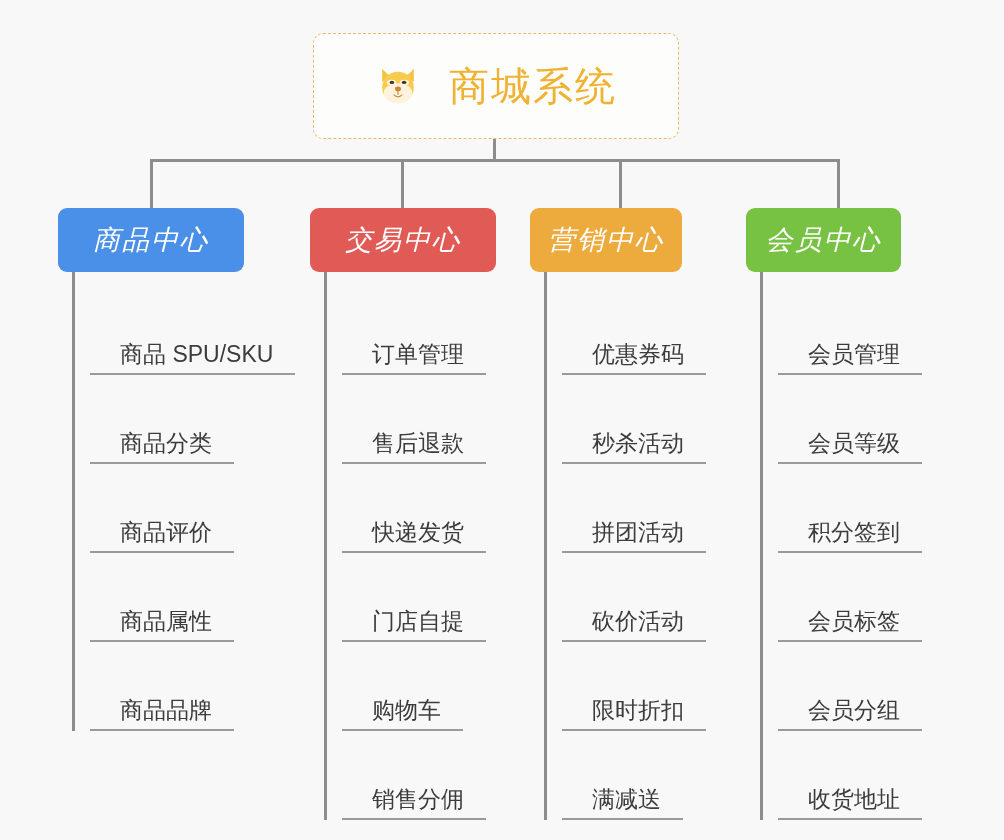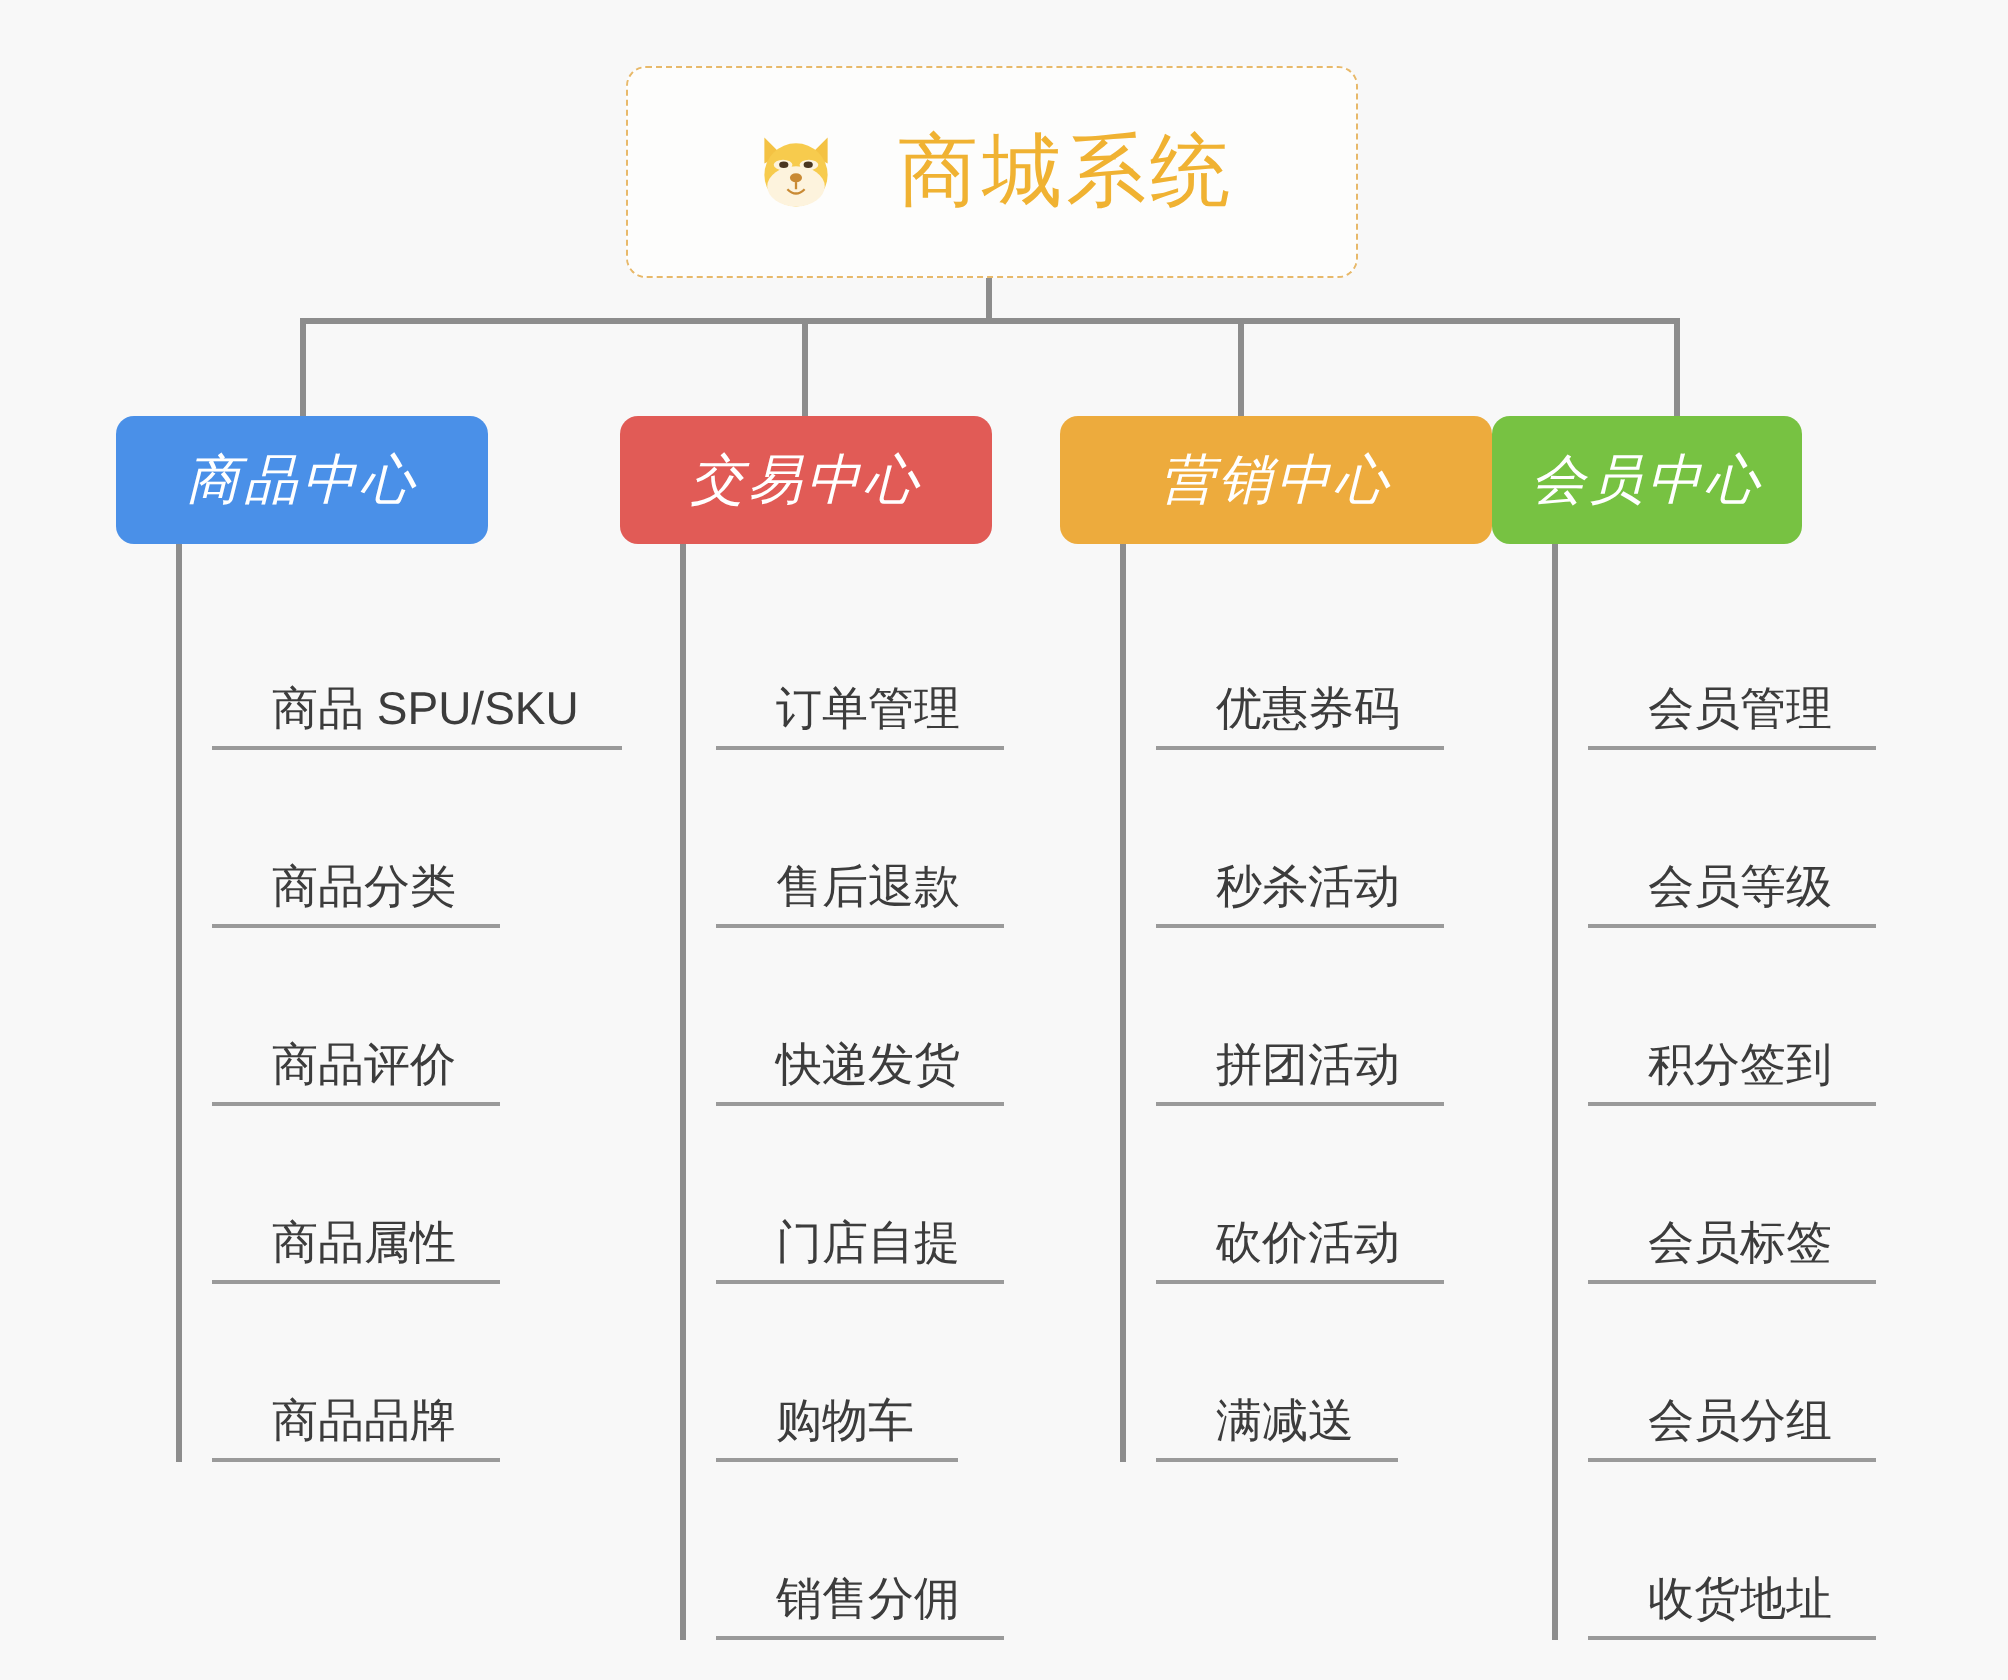--- a/index.html
+++ b/index.html
@@ -95,31 +95,31 @@
     align-items: center;
     justify-content: center;
     color: #ffffff;
     font-size: 27px;
     letter-spacing: 2px;
     white-space: nowrap;
     font-style: italic;
   }
   .column.c1 .cat-header { width: 186px; }
   .column.c2 .cat-header { width: 186px; }
-  .column.c3 .cat-header { width: 216px; }
+  .column.c3 .cat-header { width: 152px; }
   .column.c4 .cat-header { width: 155px; }
 
   
   .leaf-list {
     position: relative;
     margin-top: 0;
     padding-left: 15px;
     padding-top: 14px;
     border-left: 3px solid #8d8d8d;
-    margin-left: 30px;
+    margin-left: 14px;
   }
   .leaf-item {
     height: 89px;
     display: flex;
     align-items: flex-end;
     box-sizing: border-box;
   }
   .leaf-inner {
     display: inline-block;
     border-bottom: 2px solid #9a9a9a;
@@ -214,20 +214,23 @@
       <div class="leaf-item">
           <span class="leaf-inner">秒杀活动</span>
         </div>
       <div class="leaf-item">
           <span class="leaf-inner">拼团活动</span>
         </div>
       <div class="leaf-item">
           <span class="leaf-inner">砍价活动</span>
         </div>
       <div class="leaf-item">
+          <span class="leaf-inner">限时折扣</span>
+        </div>
+      <div class="leaf-item">
           <span class="leaf-inner">满减送</span>
         </div>
     </div>
   </div>
 
   <div class="column c4">
     <div class="cat-header" style="background: rgb(119, 194, 66);">会员中心</div>
     <div class="leaf-list">
       <div class="leaf-item">
           <span class="leaf-inner">会员管理</span>

